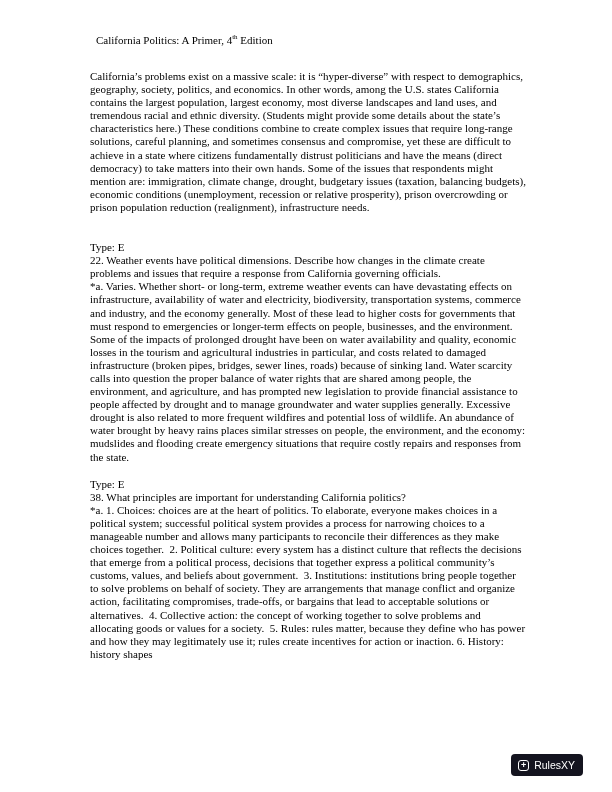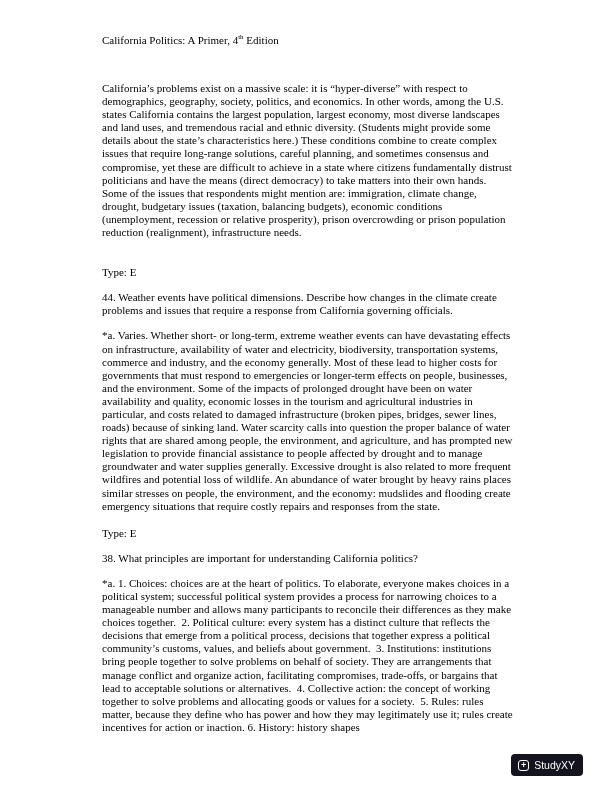--- a/index.html
+++ b/index.html
@@ -13,41 +13,41 @@
     font-family: "Liberation Serif", serif;
     color: #000000;
   }
   .page {
     position: absolute;
     inset: 0;
     background: #ffffff;
   }
   .header {
     position: absolute;
-    left: 102px;
+    left: 96px;
     top: 34px;
     font-size: 11px;
     line-height: 13px;
     white-space: nowrap;
   }
   .header sup {
     font-size: 7px;
     line-height: 0;
   }
   .body-text {
     position: absolute;
     left: 90px;
     top: 70px;
     width: 436px;
     font-size: 11px;
     line-height: 13.1px;
     text-align: left;
   }
   .body-text p {
-    margin: 12px;
+    margin: 0;
     white-space: pre-wrap;
   }
   .section-q26 { margin-top: 27px; }
   .section-q28 { margin-top: 14px; }
   .brand-badge {
     position: absolute;
     right: 29px;
     bottom: 16px;
     height: 22px;
     display: flex;
@@ -82,30 +82,30 @@
   <div class="header">
     <span>California Politics: A Primer, 4</span><sup>th</sup><span> Edition</span>
   </div>
 
   <div class="body-text">
 
     <p>California’s problems exist on a massive scale: it is “hyper-diverse” with respect to demographics, geography, society, politics, and economics. In other words, among the U.S. states California contains the largest population, largest economy, most diverse landscapes and land uses, and tremendous racial and ethnic diversity. (Students might provide some details about the state’s characteristics here.) These conditions combine to create complex issues that require long-range solutions, careful planning, and sometimes consensus and compromise, yet these are difficult to achieve in a state where citizens fundamentally distrust politicians and have the means (direct democracy) to take matters into their own hands. Some of the issues that respondents might mention are: immigration, climate change, drought, budgetary issues (taxation, balancing budgets), economic conditions (unemployment, recession or relative prosperity), prison overcrowding or prison population reduction (realignment), infrastructure needs.</p>
 
     <div class="section-q26">
       <p>Type: E</p>
-      <p>44. Weather events have political dimensions. Describe how changes in the climate create problems and issues that require a response from California governing officials.</p>
+      <p>22. Weather events have political dimensions. Describe how changes in the climate create problems and issues that require a response from California governing officials.</p>
       <p>*a. Varies. Whether short- or long-term, extreme weather events can have devastating effects on infrastructure, availability of water and electricity, biodiversity, transportation systems, commerce and industry, and the economy generally. Most of these lead to higher costs for governments that must respond to emergencies or longer-term effects on people, businesses, and the environment. Some of the impacts of prolonged drought have been on water availability and quality, economic losses in the tourism and agricultural industries in particular, and costs related to damaged infrastructure (broken pipes, bridges, sewer lines, roads) because of sinking land. Water scarcity calls into question the proper balance of water rights that are shared among people, the environment, and agriculture, and has prompted new legislation to provide financial assistance to people affected by drought and to manage groundwater and water supplies generally. Excessive drought is also related to more frequent wildfires and potential loss of wildlife. An abundance of water brought by heavy rains places similar stresses on people, the environment, and the economy: mudslides and flooding create emergency situations that require costly repairs and responses from the state.</p>
     </div>
 
     <div class="section-q28">
       <p>Type: E</p>
       <p>38. What principles are important for understanding California politics?</p>
       <p>*a. 1. Choices: choices are at the heart of politics. To elaborate, everyone makes choices in a political system; successful political system provides a process for narrowing choices to a manageable number and allows many participants to reconcile their differences as they make choices together.  2. Political culture: every system has a distinct culture that reflects the decisions that emerge from a political process, decisions that together express a political community’s customs, values, and beliefs about government.  3. Institutions: institutions bring people together to solve problems on behalf of society. They are arrangements that manage conflict and organize action, facilitating compromises, trade-offs, or bargains that lead to acceptable solutions or alternatives.  4. Collective action: the concept of working together to solve problems and allocating goods or values for a society.  5. Rules: rules matter, because they define who has power and how they may legitimately use it; rules create incentives for action or inaction. 6. History: history shapes</p>
     </div>
 
   </div>
 
   <div class="brand-badge" style="background: rgb(20, 20, 31); color: rgb(255, 255, 255);">
     <span class="plus-box">+</span>
-    <span class="brand-name"><span>Study</span><span class="brand-bold">XY</span></span>
+    <span class="brand-name"><span>Rules</span><span class="brand-bold">XY</span></span>
   </div>
 
 </div>
 
 </body></html>

